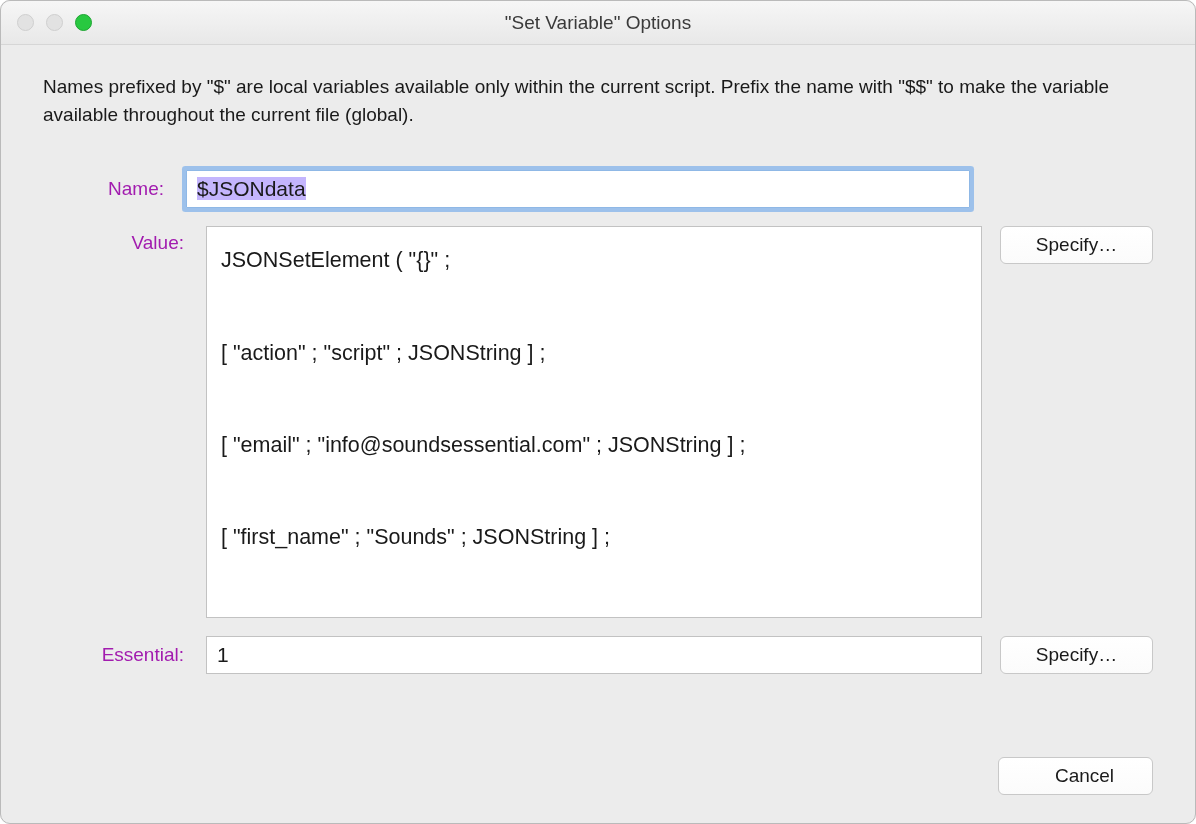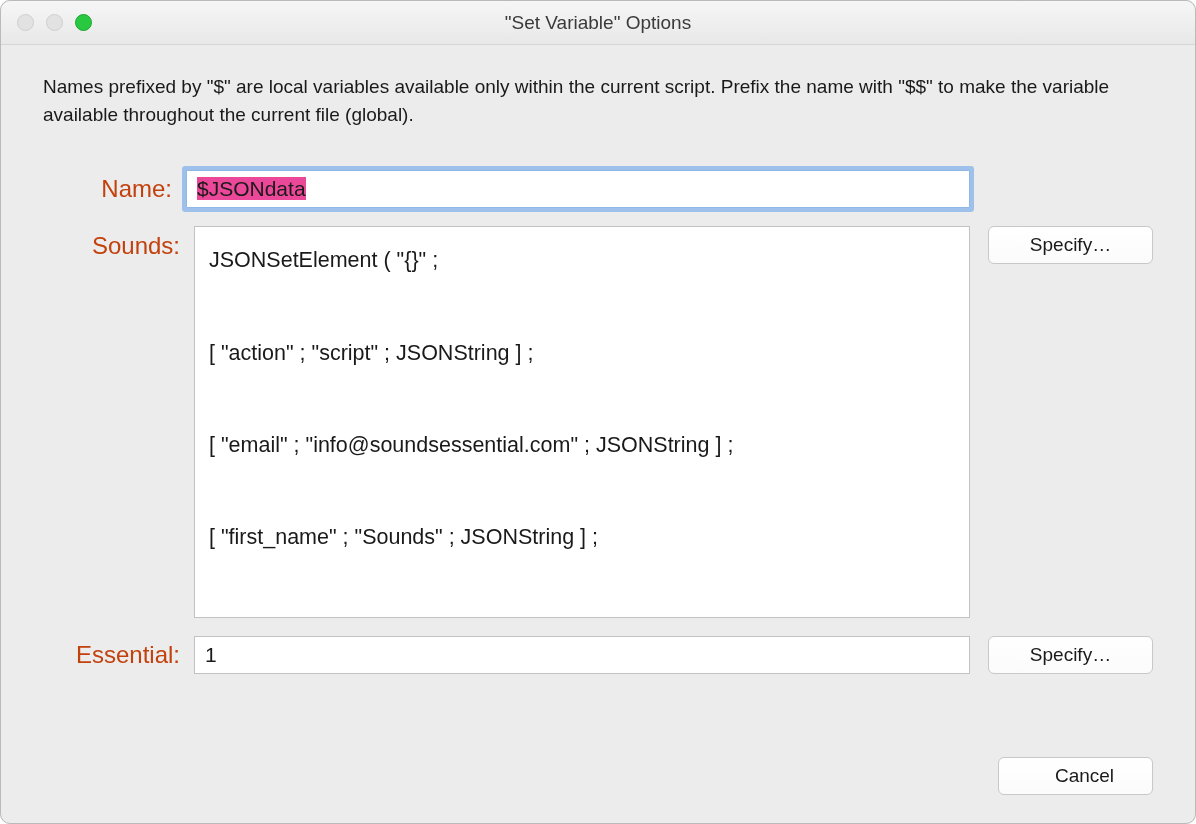--- a/index.html
+++ b/index.html
@@ -69,23 +69,23 @@
       display: flex;
       align-items: flex-start;
       margin-bottom: 18px;
     }
     .form-row.align-center {
       align-items: center;
     }
     .label-col {
       width: 176px;
       text-align: right;
-      font-size: 24px;
-      color: #c2410c;
-      padding-right: 14px;
+      font-size: 19px;
+      color: #a21caf;
+      padding-right: 22px;
       padding-top: 6px;
     }
     .form-row.align-center .label-col {
       padding-top: 0;
     }
     .input-col {
       flex: 1;
       display: flex;
       gap: 18px;
       align-items: flex-start;
@@ -103,21 +103,21 @@
     .name-input {
       width: 784px;
       border: 1px solid #8fb8e6;
       box-shadow: 0 0 0 4px rgba(93,158,235,0.55);
       border-radius: 1px;
     }
     .name-input::selection {
       background: #b3d7ff;
     }
     .selected-text {
-      background: #ec4899;
+      background: #c4b5fd;
     }
     .value-box {
       width: 776px;
       height: 392px;
       border: 1px solid #c2c2c2;
       background: #fff;
       padding: 10px 14px;
       font-size: 21.5px;
       color: #1a1a1a;
       line-height: 2.15;
@@ -133,21 +133,21 @@
       height: 38px;
       background: linear-gradient(#ffffff, #fbfbfb);
       border: 1px solid #c8c8c8;
       border-radius: 6px;
       padding: 0 18px;
       color: #1a1a1a;
       cursor: default;
       min-width: 120px;
     }
     .specify-btn {
-      width: 165px;
+      width: 153px;
     }
     .footer {
       display: flex;
       justify-content: flex-end;
       gap: 20px;
       padding: 24px 42px 28px 0;
     }
     .footer .btn {
       width: 155px;
       height: 38px;
@@ -180,21 +180,21 @@
 
     <div class="form-row align-center">
       <div class="label-col">Name:</div>
       <div class="input-col">
         <div class="text-input name-input"><span class="selected-text">$JSONdata</span></div>
         <div class="spacer-col"></div>
       </div>
     </div>
 
     <div class="form-row">
-      <div class="label-col">Sounds:</div>
+      <div class="label-col">Value:</div>
       <div class="input-col">
         <div class="value-box">JSONSetElement ( "{}" ;
 
 [ "action" ; "script" ; JSONString ] ;
 
 [ "email" ; "info@soundsessential.com" ; JSONString ] ;
 
 [ "first_name" ; "Sounds" ; JSONString ] ;
 
 [ "last_name" ; "Essential" ; JSONString ]

